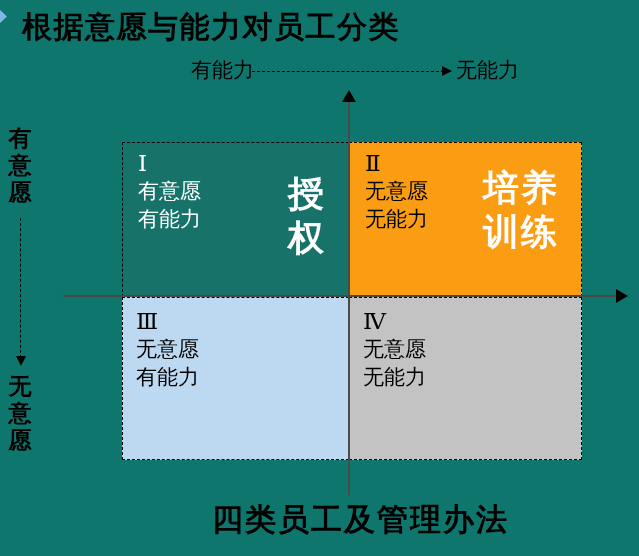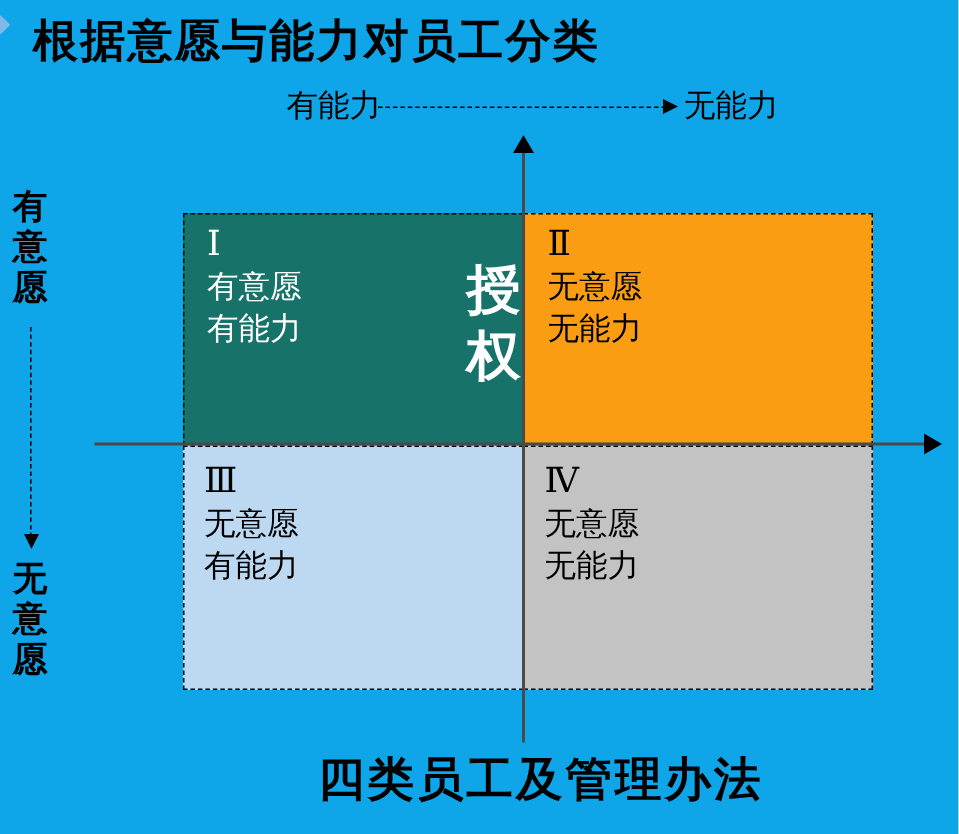--- a/index.html
+++ b/index.html
@@ -1,20 +1,20 @@
 <!DOCTYPE html>
 <html><head>
 <meta charset="utf-8">
 <style>
   html, body { margin: 0; padding: 0; background: #ffffff; }
   #slide {
     position: relative;
     width: 639px;
     height: 556px;
-    background: #0ea5e9;
+    background: #0f766e;
     overflow: hidden;
     font-family: "DejaVu Serif", "Liberation Serif", serif;
     color: #000;
   }
   .abs { position: absolute; }
 
   
   .bullet {
     left: -4px; top: 12px; width: 9px; height: 9px;
     background: #7FB8E6; transform: rotate(45deg);
@@ -90,21 +90,21 @@
   .q4 { left: 349px; top: 297px; width: 233px; height: 163px; background: #C3C3C3; color: #000; }
 
   .q-labels { position: absolute; left: 15px; top: 6px; z-index: 4; }
   .q3 .q-labels, .q4 .q-labels { top: 9px; left: 13px; }
   .q-numeral { font-size: 23px; line-height: 28px; }
   .q-trait   { font-size: 21px; line-height: 28px; white-space: nowrap; }
 
   .q-action {
     position: absolute; z-index: 4;
     font-weight: bold; font-size: 36px; line-height: 44px;
-    word-break: break-all; text-align: center; margin-left: 23px;
+    word-break: break-all; text-align: center;
   }
   .q1 .q-action { left: 163px; top: 28px;  width: 40px; color: #ffffff; }
   .q2 .q-action { left: 132px; top: 22px;  width: 78px; color: #ffffff; letter-spacing: 2px; }
   .q3 .q-action { left: 158px; top: 18px;  width: 42px; color: #333399; }
   .q4 .q-action { left: 146px; top: 18px;  width: 42px; color: #333399; }
 </style>
 </head>
 <body>
 
 <div id="slide">
@@ -135,20 +135,21 @@
     </div>
     <div class="q-action">授权</div>
   </div>
 
   <div class="abs quadrant q2">
     <div class="q-labels">
       <div class="q-numeral">Ⅱ</div>
       <div class="q-trait">无意愿</div>
       <div class="q-trait">无能力</div>
     </div>
+    <div class="q-action">培养训练</div>
   </div>
 
   <div class="abs quadrant q3">
     <div class="q-labels">
       <div class="q-numeral">Ⅲ</div>
       <div class="q-trait">无意愿</div>
       <div class="q-trait">有能力</div>
     </div>
   </div>
 

